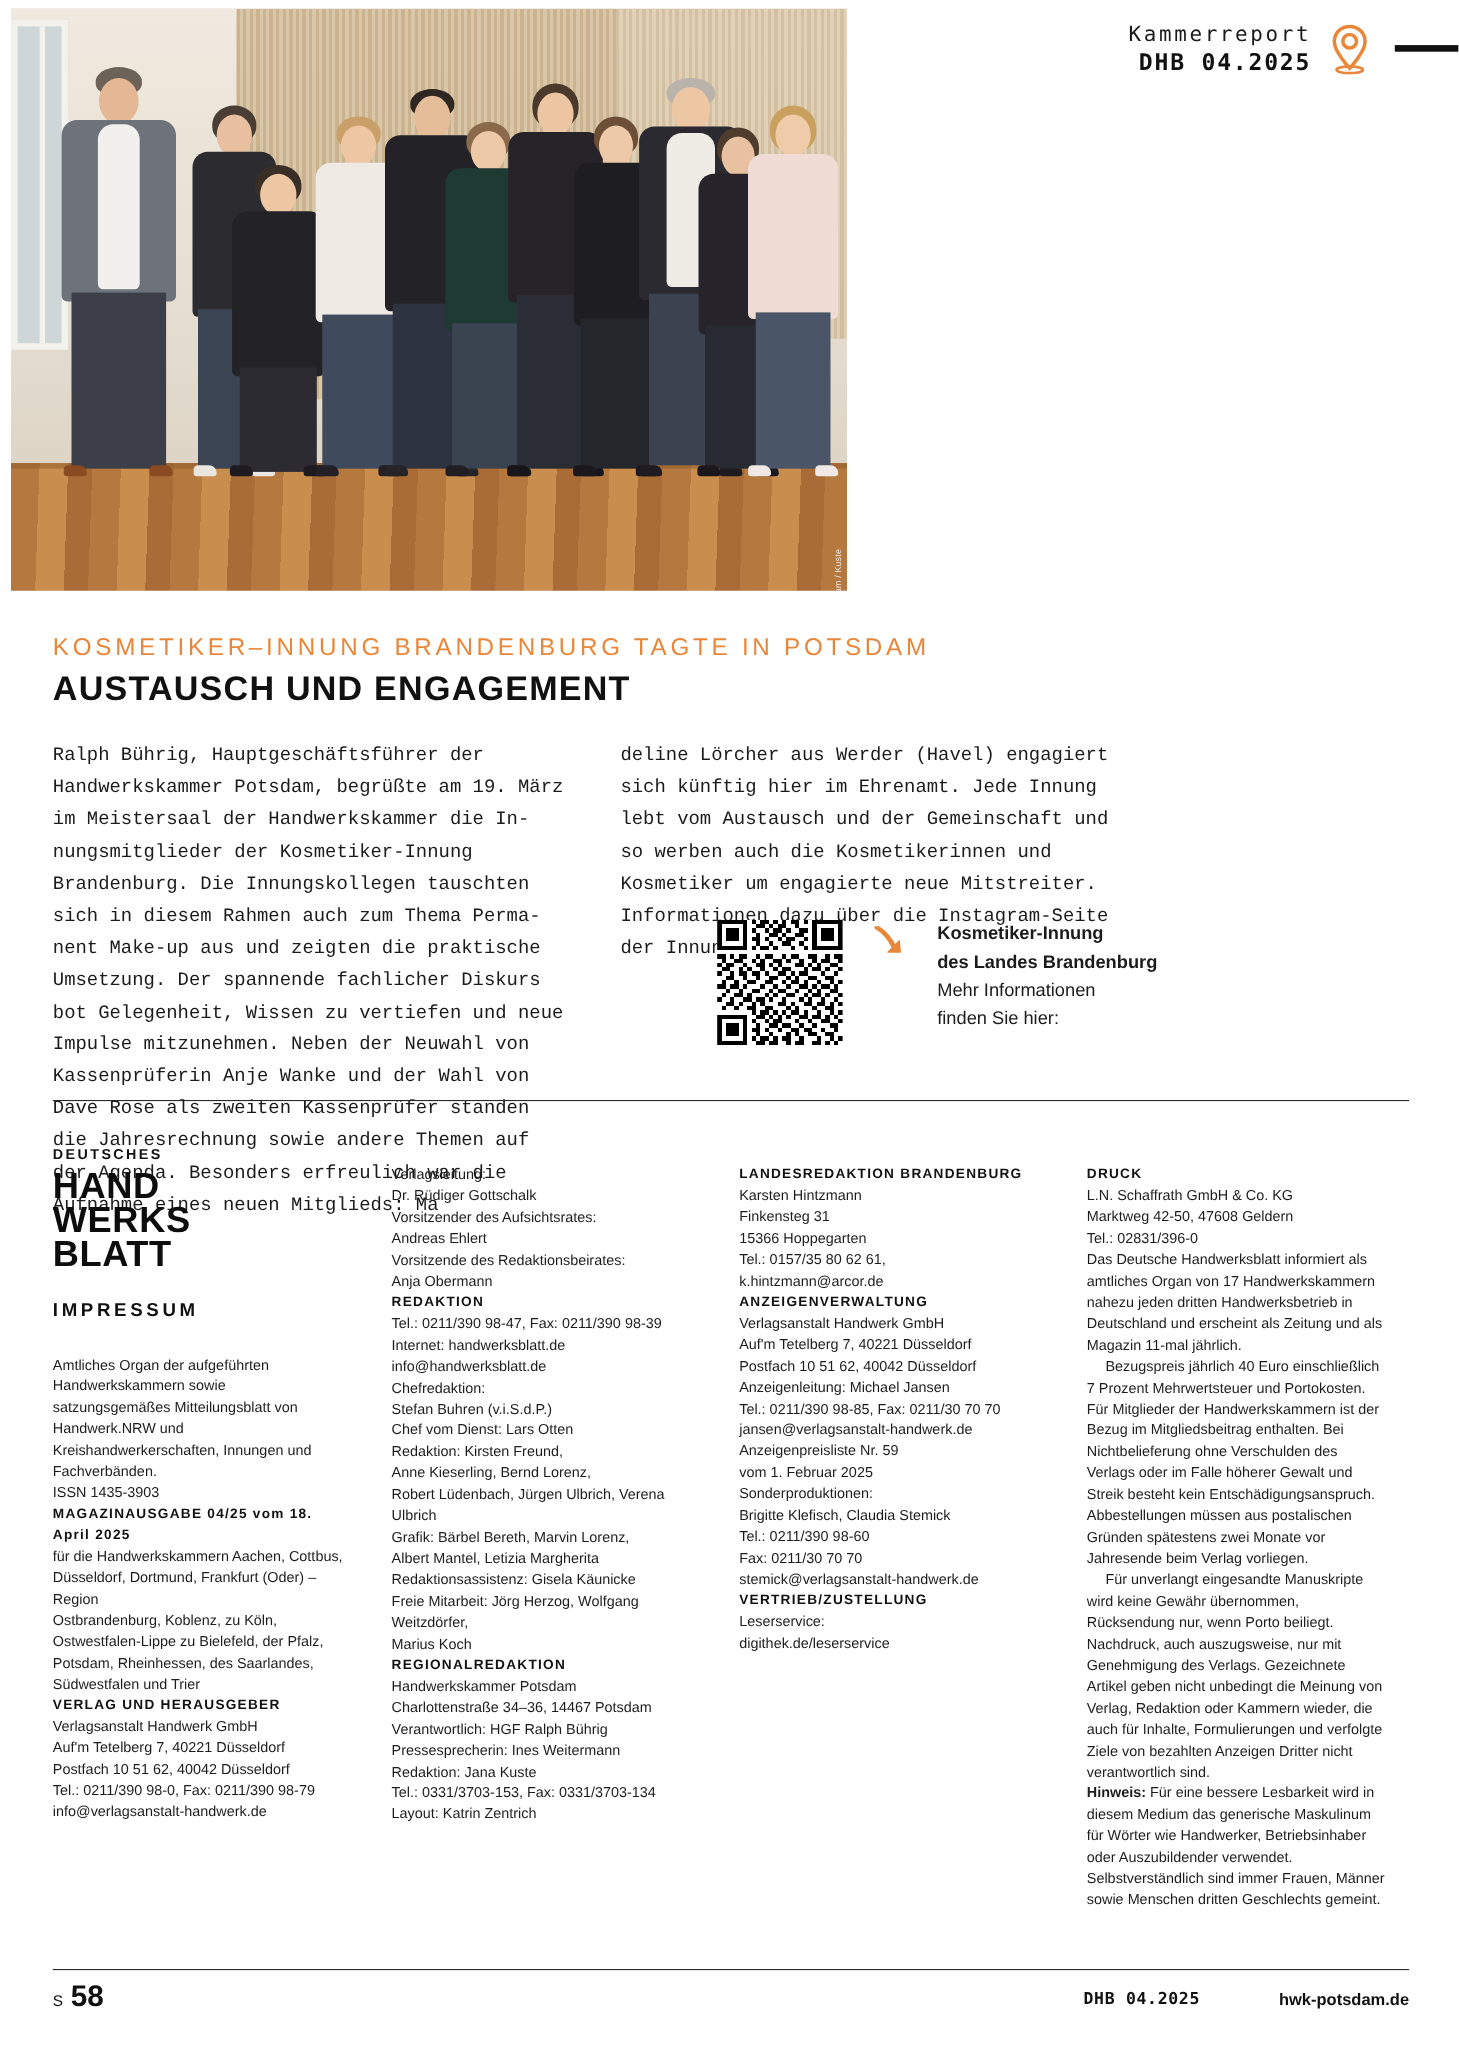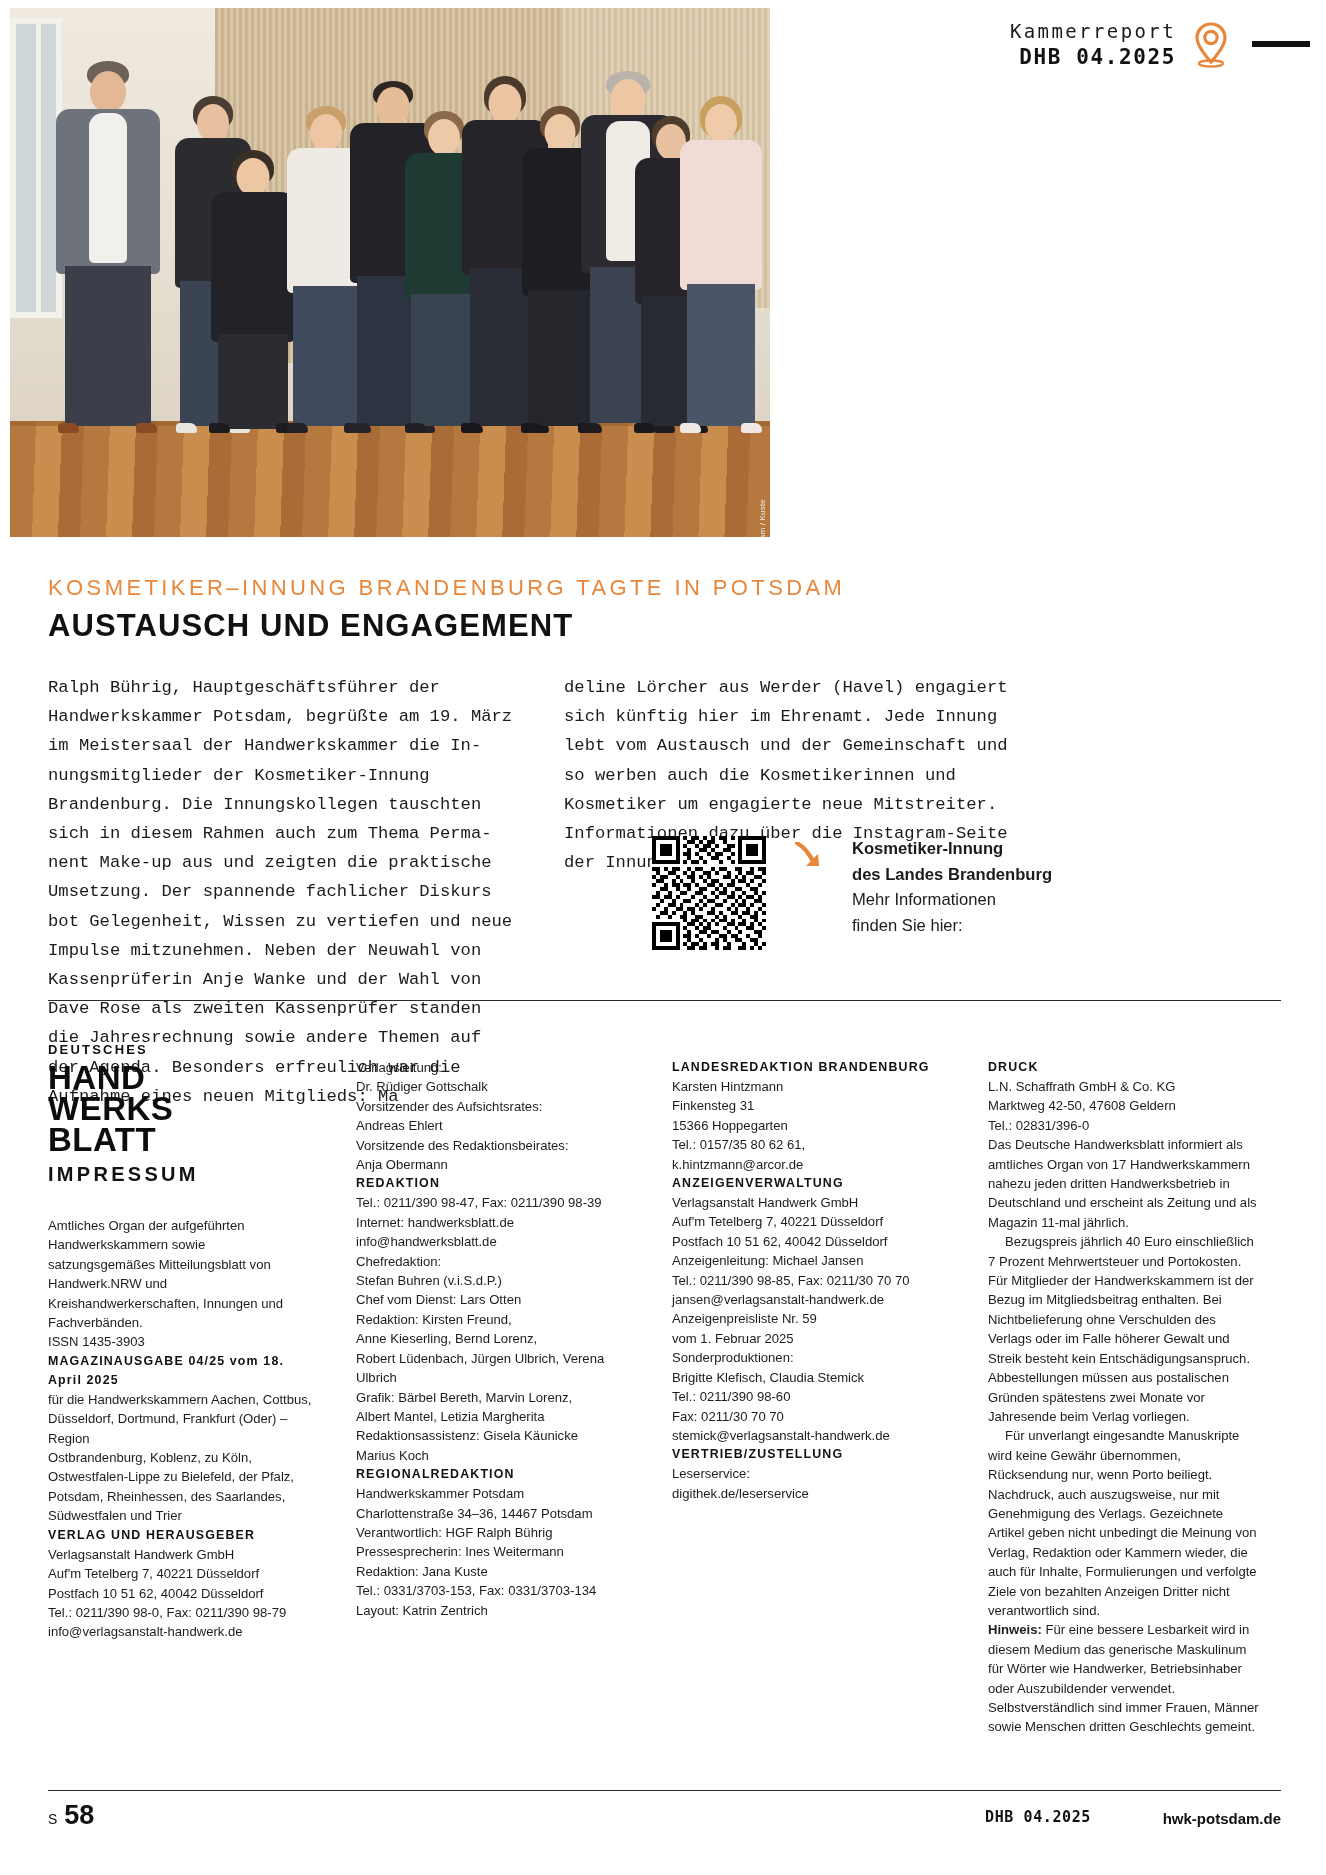--- a/index.html
+++ b/index.html
@@ -9,21 +9,21 @@
     background: #ffffff;
     font-family: "Liberation Sans", sans-serif;
     color: #111111;
     overflow: hidden;
   }
   .page { position: relative; width: 1326px; height: 1875px; }
 
   
   .kammer-header {
     position: absolute;
-    top: 22px; right: 16px;
+    top: 22px; right: 0px;
     display: flex;
     align-items: center;
     gap: 16px;
   }
   .kr-text-block { text-align: right; line-height: 1.05; }
   .kr-line1 {
     font-family: "DejaVu Sans Mono", monospace;
     font-size: 19px;
     letter-spacing: 2.4px;
     color: #1a1a1a;
@@ -140,22 +140,22 @@
 
   .dhb-sup {
     font-size: 13px; letter-spacing: 2.2px; font-weight: 600;
     color: #111; margin-bottom: 5px;
   }
   .dhb-word {
     font-size: 33px; font-weight: 800; letter-spacing: .5px;
     line-height: 31px; color: #0d0d0d;
   }
   .impressum-title {
-    font-size: 20px; font-weight: 700; letter-spacing: 3.3px;
-    margin-top: 8px; color: #111;
+    font-size: 17px; font-weight: 700; letter-spacing: 3.3px;
+    margin-top: 26px; color: #111;
   }
 
   .blk { }
   .blk:first-child { margin-top: 16px; }
   .lbl {
     font-size: 12.4px; font-weight: 700; letter-spacing: 1.15px;
     color: #111; line-height: 19px;
   }
   .ln {
     font-size: 13.1px; line-height: 19.4px; color: #1d1d1d;
@@ -629,20 +629,21 @@
       <div class="blk">
         <div class="ln">Chefredaktion:</div>
         <div class="ln">Stefan Buhren (v.i.S.d.P.)</div>
         <div class="ln">Chef vom Dienst: Lars Otten</div>
         <div class="ln">Redaktion: Kirsten Freund,</div>
         <div class="ln">Anne Kieserling, Bernd Lorenz,</div>
         <div class="ln">Robert Lüdenbach, Jürgen Ulbrich, Verena Ulbrich</div>
         <div class="ln">Grafik: Bärbel Bereth, Marvin Lorenz,</div>
         <div class="ln">Albert Mantel, Letizia Margherita</div>
         <div class="ln">Redaktionsassistenz: Gisela Käunicke</div>
+        <div class="ln">Freie Mitarbeit: Jörg Herzog, Wolfgang Weitzdörfer,</div>
         <div class="ln">Marius Koch</div>
       </div>
       <div class="blk">
         <div class="lbl">REGIONALREDAKTION</div>
         <div class="ln">Handwerkskammer Potsdam</div>
         <div class="ln">Charlottenstraße 34–36, 14467 Potsdam</div>
         <div class="ln">Verantwortlich: HGF Ralph Bührig</div>
         <div class="ln">Pressesprecherin: Ines Weitermann</div>
         <div class="ln">Redaktion: Jana Kuste</div>
         <div class="ln">Tel.: 0331/3703-153, Fax: 0331/3703-134</div>

